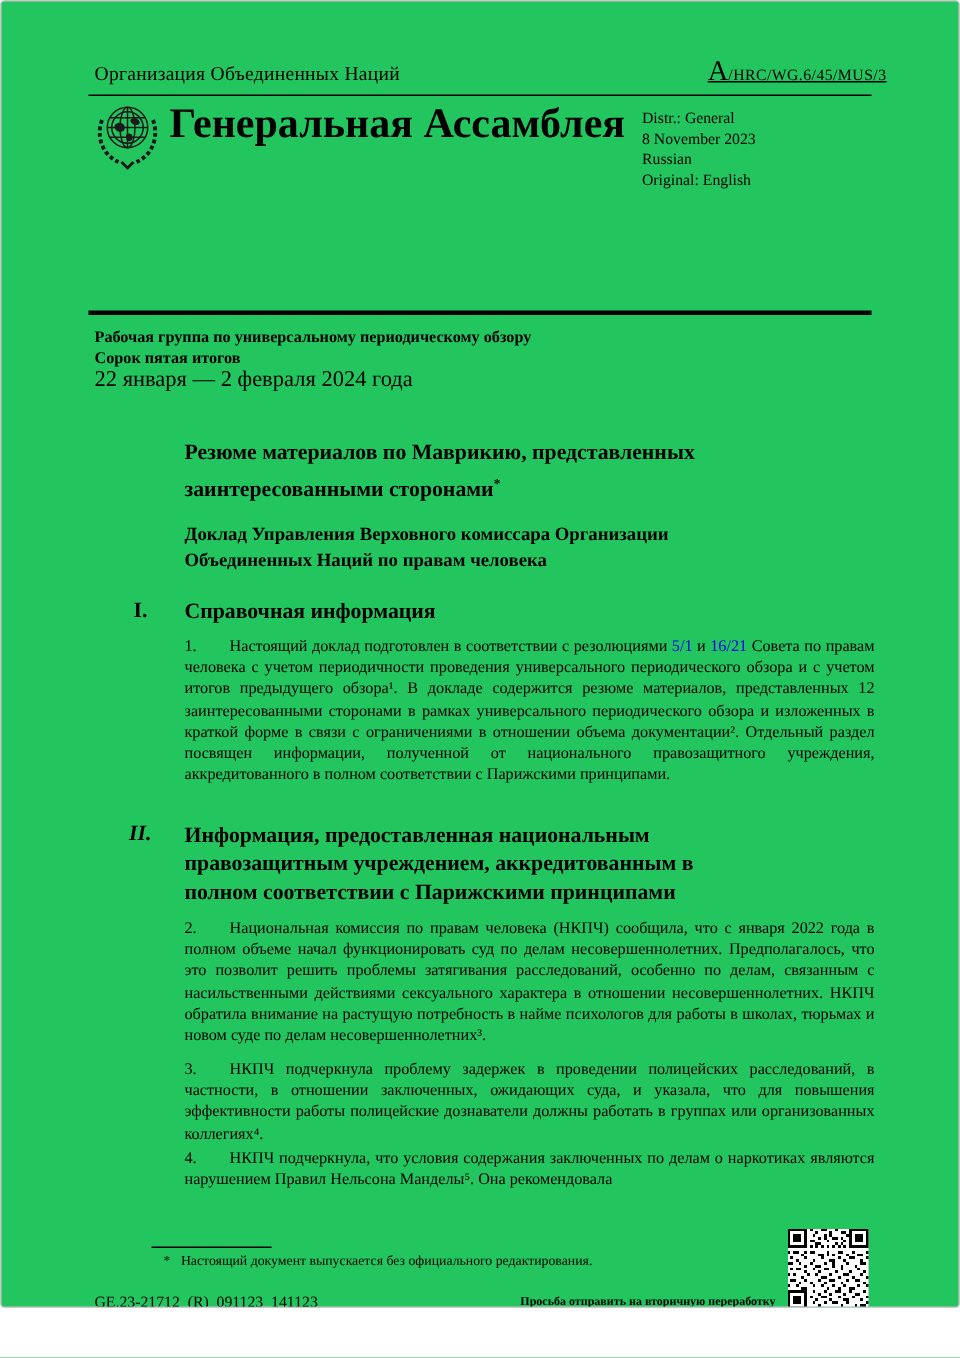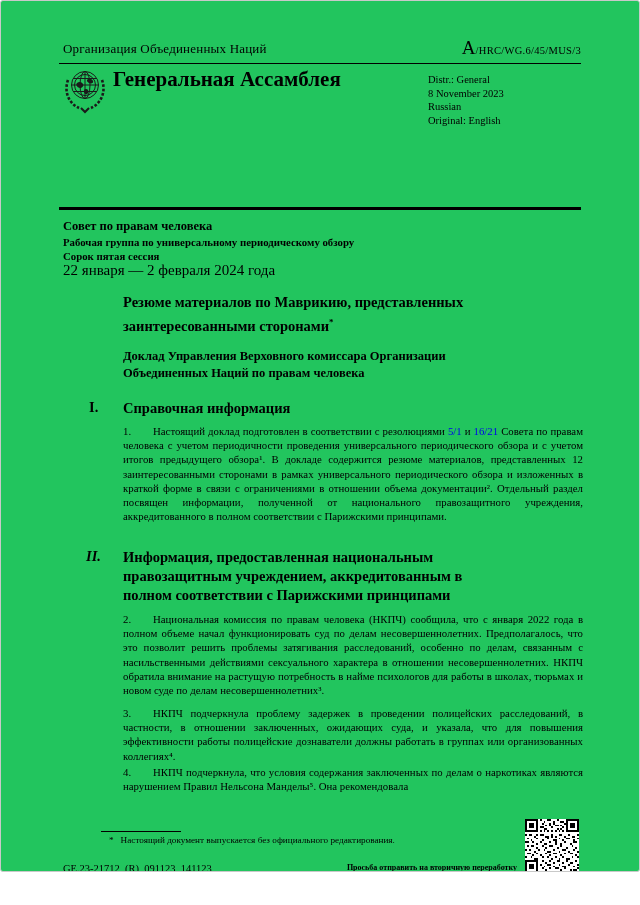--- a/index.html
+++ b/index.html
@@ -3,26 +3,26 @@
 <meta charset="utf-8">
 <style>
   html,body{margin:0;padding:0;background:#fff;}
   .page{
     position:relative;width:640px;height:872px;background:#22c55e;overflow:hidden;
     box-sizing:border-box;border:1px solid #c9c9c9;border-radius:3px;
     font-family:"Liberation Serif", serif;color:#000;
   }
   
   .org-name{position:absolute;left:62px;top:40px;font-size:13px;letter-spacing:.2px;}
-  .doc-symbol{position:absolute;right:58px;top:36px;white-space:nowrap;}
+  .doc-symbol{position:absolute;right:48px;top:36px;white-space:nowrap;text-decoration:underline;}
   .sym-a{font-size:19px;}
   .sym-rest{font-size:10.5px;letter-spacing:.3px;}
   .rule-thin{position:absolute;left:58px;right:58px;top:62px;height:1px;background:#000;}
   .emblem{position:absolute;left:61px;top:66px;width:46px;height:50px;}
-  .assembly{position:absolute;left:112px;top:66px;margin:0;font-size:21px;font-weight:bold;}
+  .assembly{position:absolute;left:112px;top:66px;margin:0;font-size:28px;font-weight:bold;}
   .distr{position:absolute;left:427px;top:72px;font-size:10.5px;line-height:13.5px;}
   .rule-thick{position:absolute;left:58px;right:58px;top:206px;height:2.5px;background:#000;}
   
   .session{position:absolute;left:62px;top:217px;line-height:14px;}
   .session .l1{font-size:12.5px;font-weight:bold;line-height:17px;}
   .session .l2,.session .l3{font-size:10.8px;font-weight:bold;}
   .session .l4{font-size:15px;}
   
   .doc-title{position:absolute;left:122px;top:291px;width:400px;font-size:14.5px;font-weight:bold;line-height:20px;}
   .doc-title sup{font-size:9px;}
@@ -88,23 +88,22 @@
   <div class="distr">
     <div>Distr.: General</div>
     <div>8 November 2023</div>
     <div>Russian</div>
     <div>Original: English</div>
   </div>
 
   <div class="rule-thick"></div>
 
   <div class="session">
-    <div class="l1">Совет по правам человека</div>
     <div class="l2">Рабочая группа по универсальному периодическому обзору</div>
-    <div class="l3">Сорок пятая сессия</div>
+    <div class="l3">Сорок пятая итогов</div>
     <div class="l4">22 января — 2 февраля 2024 года</div>
   </div>
 
   <div class="doc-title"><span>Резюме материалов по Маврикию, представленных заинтересованными сторонами</span><sup>*</sup></div>
   <div class="doc-subtitle">Доклад Управления Верховного комиссара Организации Объединенных Наций по правам человека</div>
 
   <div class="sec-num" id="sec1-num">I.</div>
   <div class="sec-head" id="sec1-head">Справочная информация</div>
 
   <div class="para" id="para1"><span class="pnum">1.</span><span>Настоящий доклад подготовлен в соответствии с резолюциями </span><span class="link">5/1</span><span> и </span><span class="link">16/21</span><span> Совета по правам человека с учетом периодичности проведения универсального периодического обзора и с учетом итогов предыдущего обзора¹. В докладе содержится резюме материалов, представленных 12 заинтересованными сторонами в рамках универсального периодического обзора и изложенных в краткой форме в связи с ограничениями в отношении объема документации². Отдельный раздел посвящен информации, полученной от национального правозащитного учреждения, аккредитованного в полном соответствии с Парижскими принципами.</span></div>

